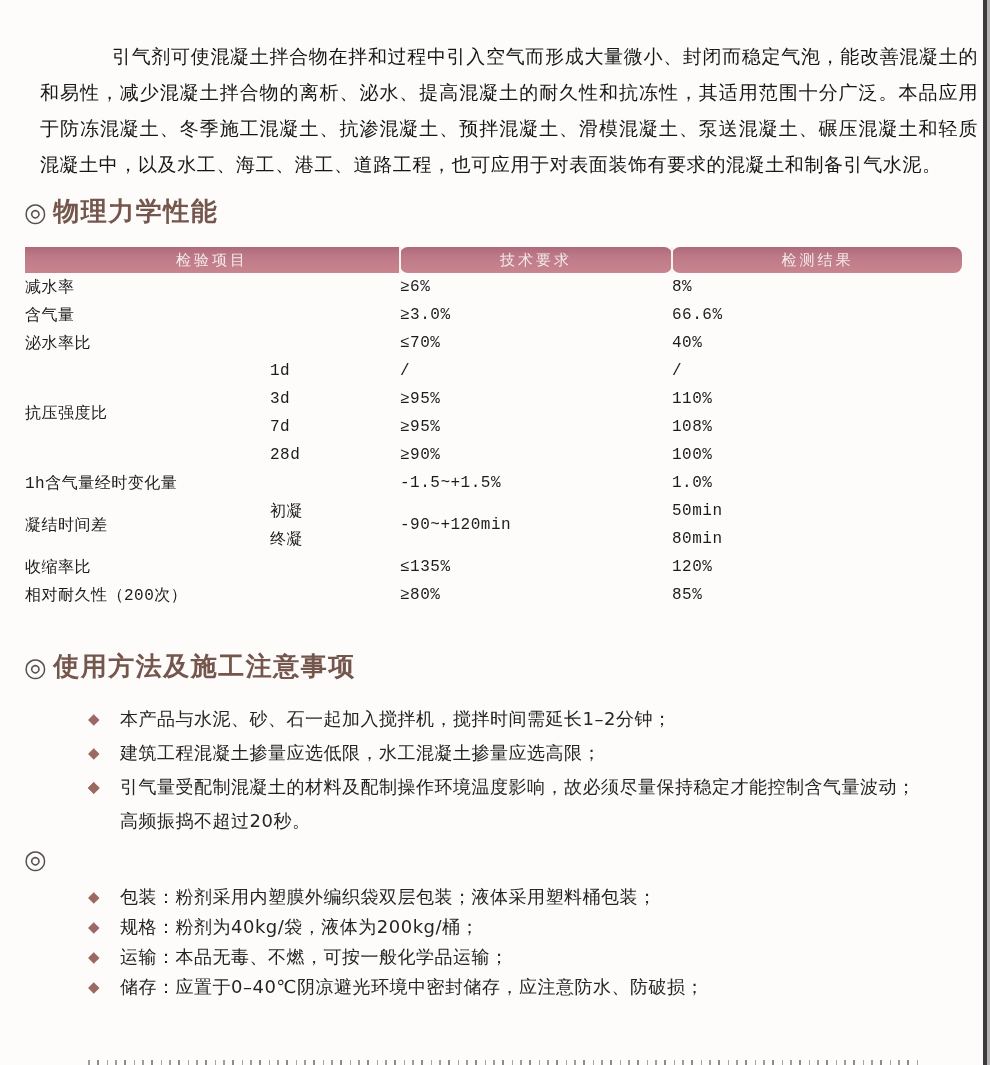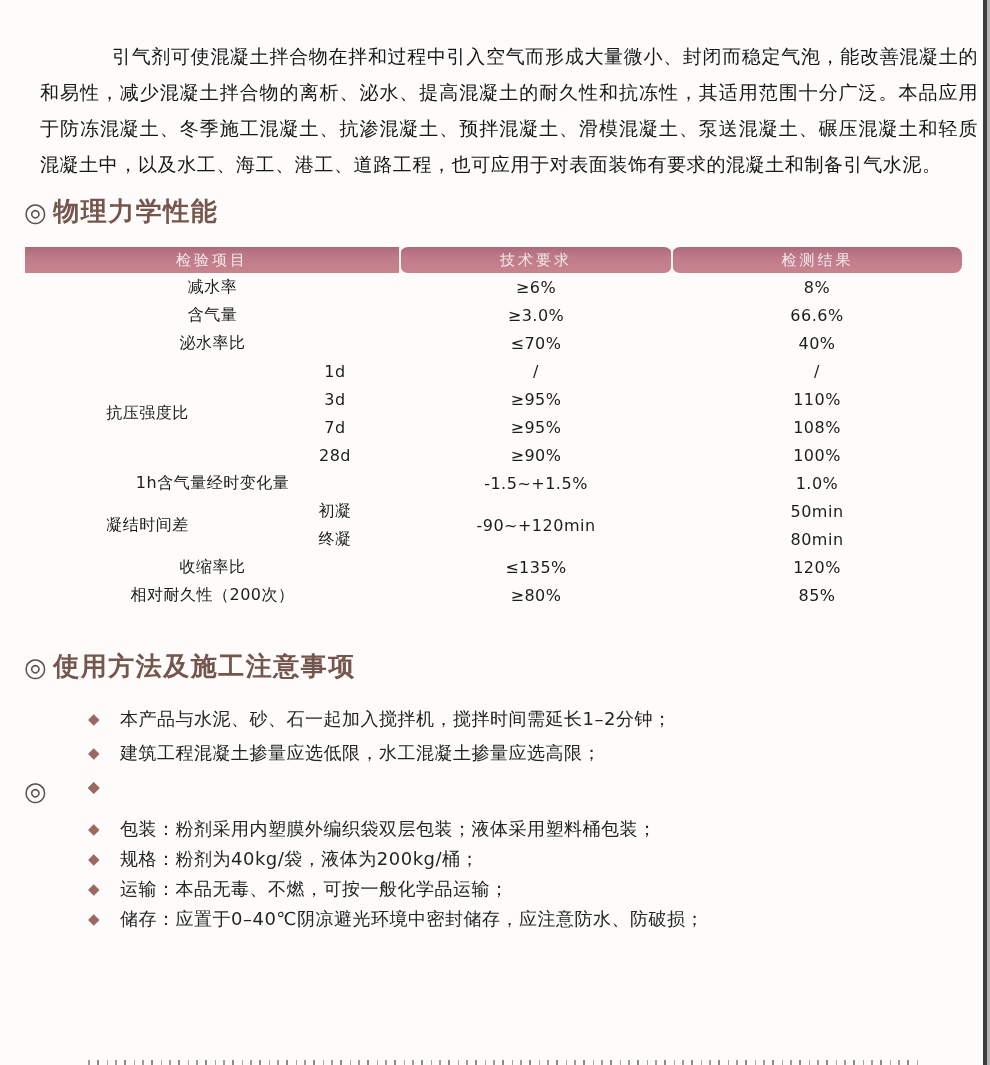--- a/index.html
+++ b/index.html
@@ -34,22 +34,22 @@
     border-collapse:collapse;table-layout:fixed;
     margin:18px 0 0 25px;width:937px;
   }
   table.props thead th{
     height:26px;padding:0;
     background:linear-gradient(180deg,#ad6b7a 0%,#bf7a89 40%,#c8858f 100%);
     color:#f3e9e9;font-size:15px;font-weight:normal;letter-spacing:3px;margin-left:24px;
   }
   table.props th.sep{border-left:2px solid #f8f2f2;border-radius:8px;}
   table.props tbody td{
-    height:28px;padding:0;text-align:center;vertical-align:middle;
-    font-size:16px;color:#1c1c1c;letter-spacing:.5px;
+    height:28px;padding:0;text-align:left;vertical-align:middle;
+    font-size:16px;color:#1c1c1c;letter-spacing:.5px;font-family:Liberation Mono, monospace;
   }
   td.subitem{font-size:15px;letter-spacing:0;}
 
   ul.bullets{list-style:none;margin:0;padding:0;}
   ul.bullets li{
     position:relative;margin-left:88px;margin-right:30px;
     padding-left:32px;font-size:18px;line-height:34px;color:#242424;letter-spacing:.5px;
   }
   ul.bullets .dia{
     position:absolute;left:0;top:0;color:#9c6862;font-size:15px;line-height:34px;
@@ -179,21 +179,21 @@
       <span>建筑工程混凝土掺量应选低限，水工混凝土掺量应选高限；</span>
     </li>
     <li>
       <span class="dia">◆</span>
     </li>
     <li>
       <span class="dia">◆</span>
     </li>
     <li>
       <span class="dia">◆</span>
-      <span></span>
+      <span><span>引气量受配制混凝土的材料及配制操作环境温度影响，故必须尽量保持稳定才能控制含气量波动；</span><span class="l2">高频振捣不超过20秒。</span></span>
     </li>
   </ul>
 
   <h2 class="sec sec3">
     <span class="marker">◎</span>
   </h2>
 
   <ul class="bullets pack-list">
     <li>
       <span class="dia">◆</span>

